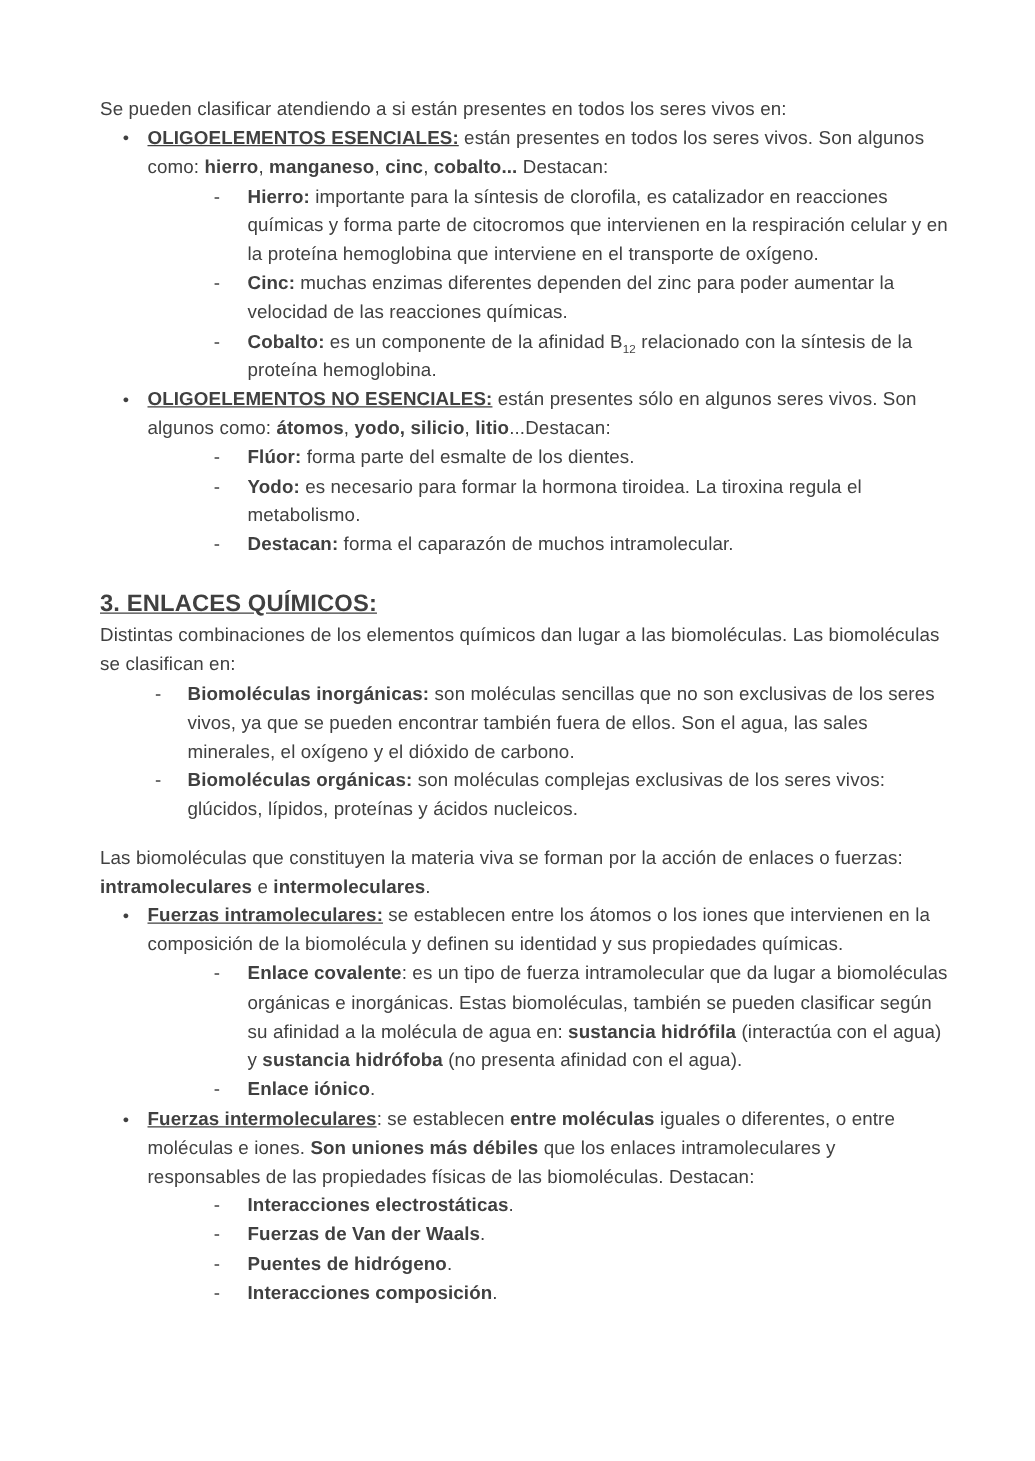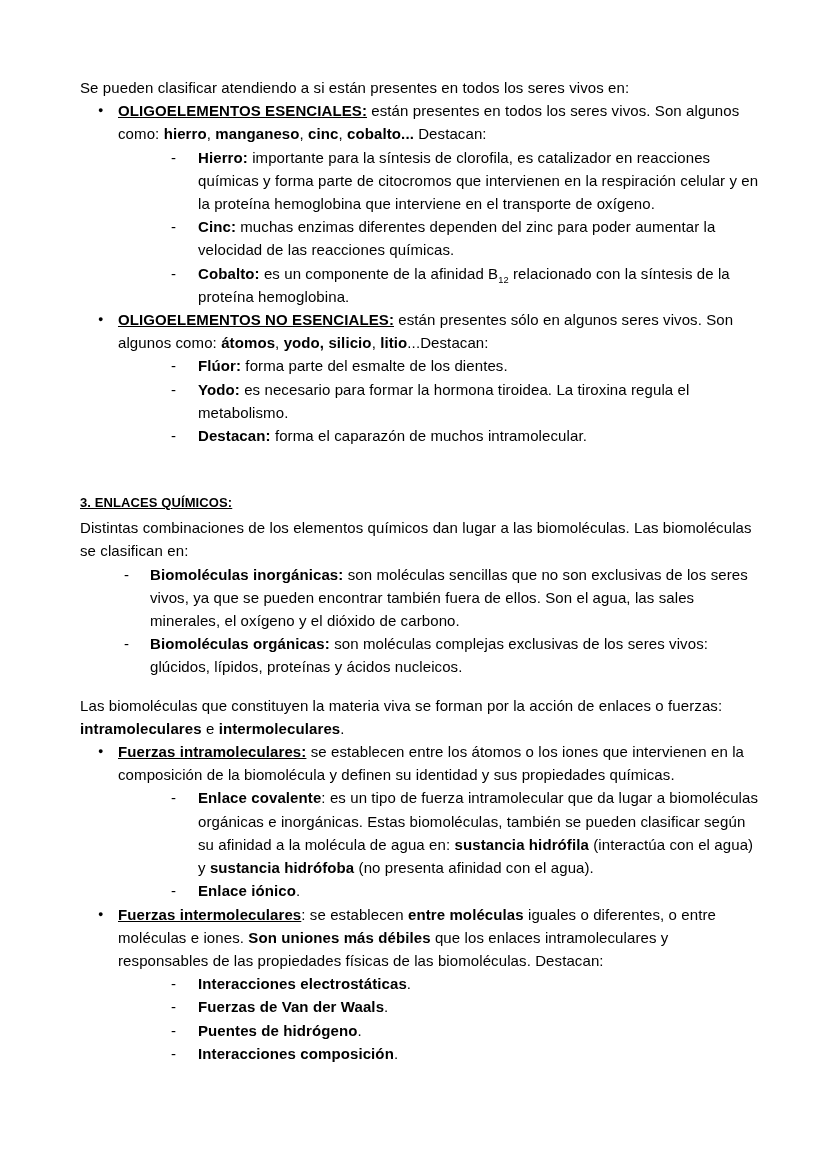--- a/index.html
+++ b/index.html
@@ -8,36 +8,36 @@
     background: #ffffff;
   }
   .page {
     position: relative;
     width: 828px;
     height: 1169px;
     margin: 0 auto;
     background: #ffffff;
     overflow: hidden;
     font-family: "Liberation Sans", "DejaVu Sans", sans-serif;
-    color: #000000;
+    color: #404040;
   }
   .doc {
     position: absolute;
     top: 76px;
     left: 80px;
     width: 682px;
     font-size: 15px;
     line-height: 23.2px;
     letter-spacing: 0.1px;
   }
   .block { position: relative; }
   .block-p { margin: 0; }
   .block-heading {
-    margin-top: 28px;
-    font-size: 13px;
+    margin-top: 9px;
+    font-size: 19px;
     line-height: 26px;
   }
   .block-blank { height: 15px; }
   .block-bullet { padding-left: 38px; }
   .block-bullet > .marker {
     position: absolute;
     left: 18px;
     top: 0;
     font-size: 9px;
     line-height: 23.2px;

